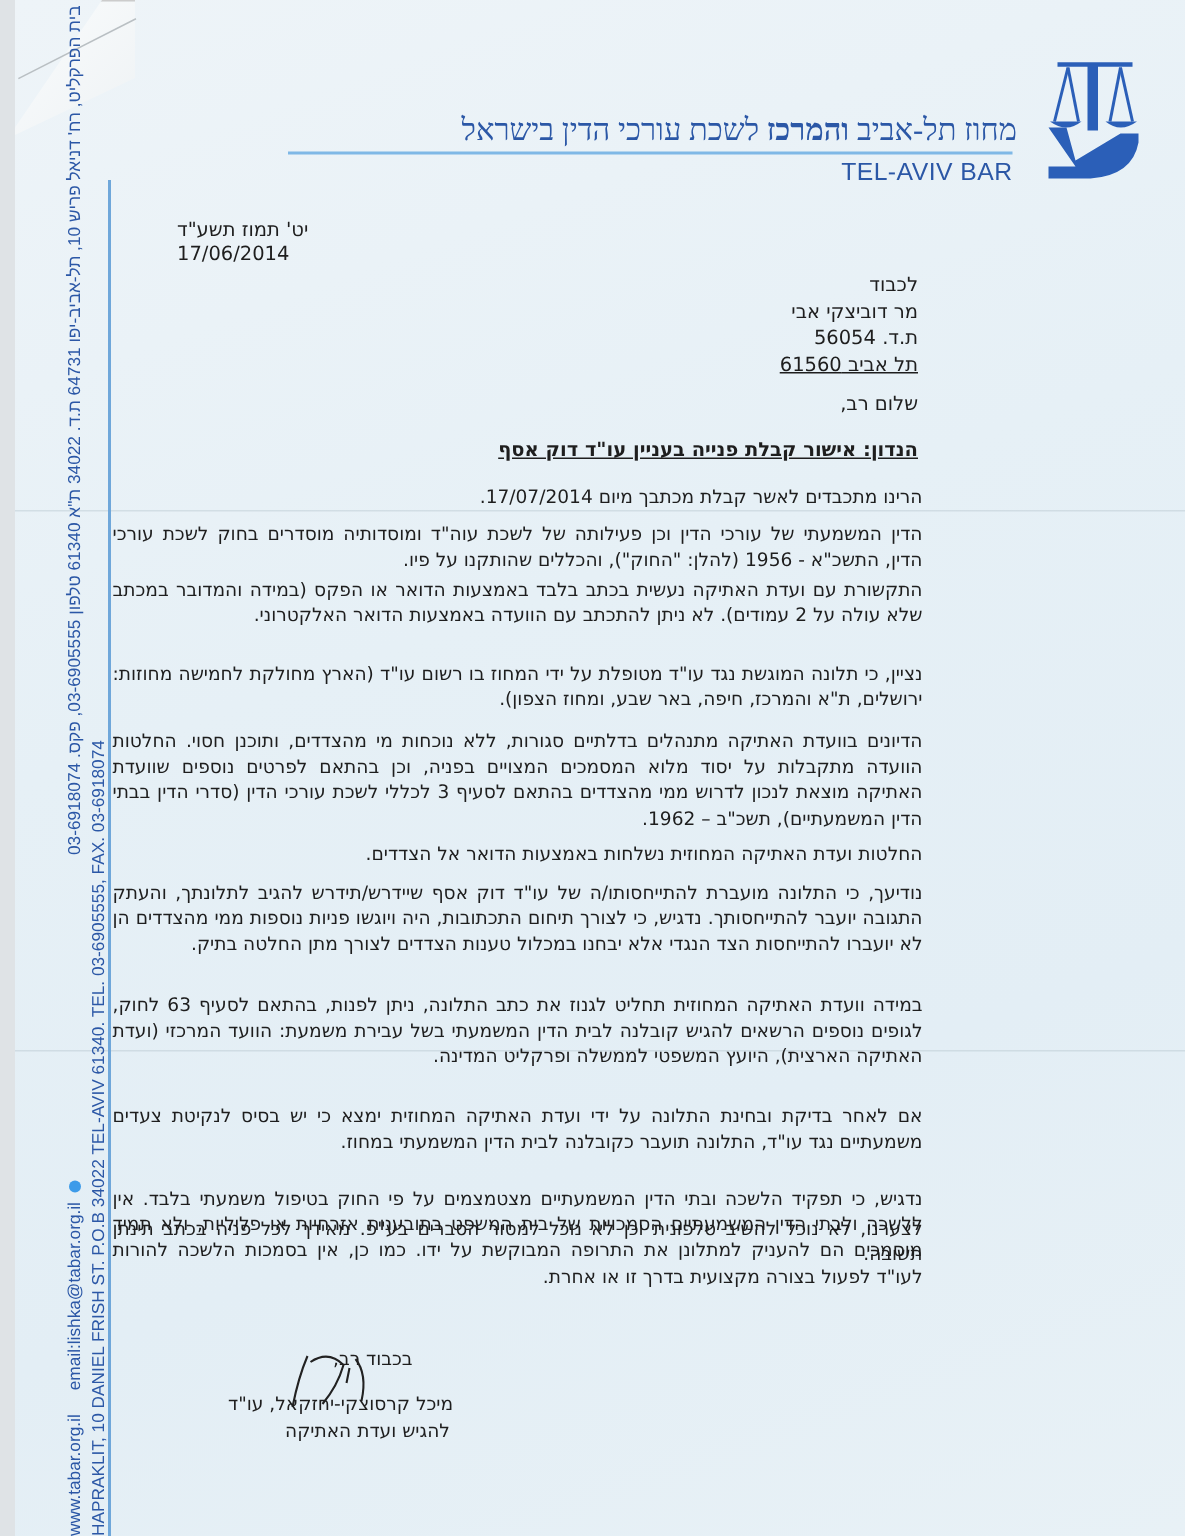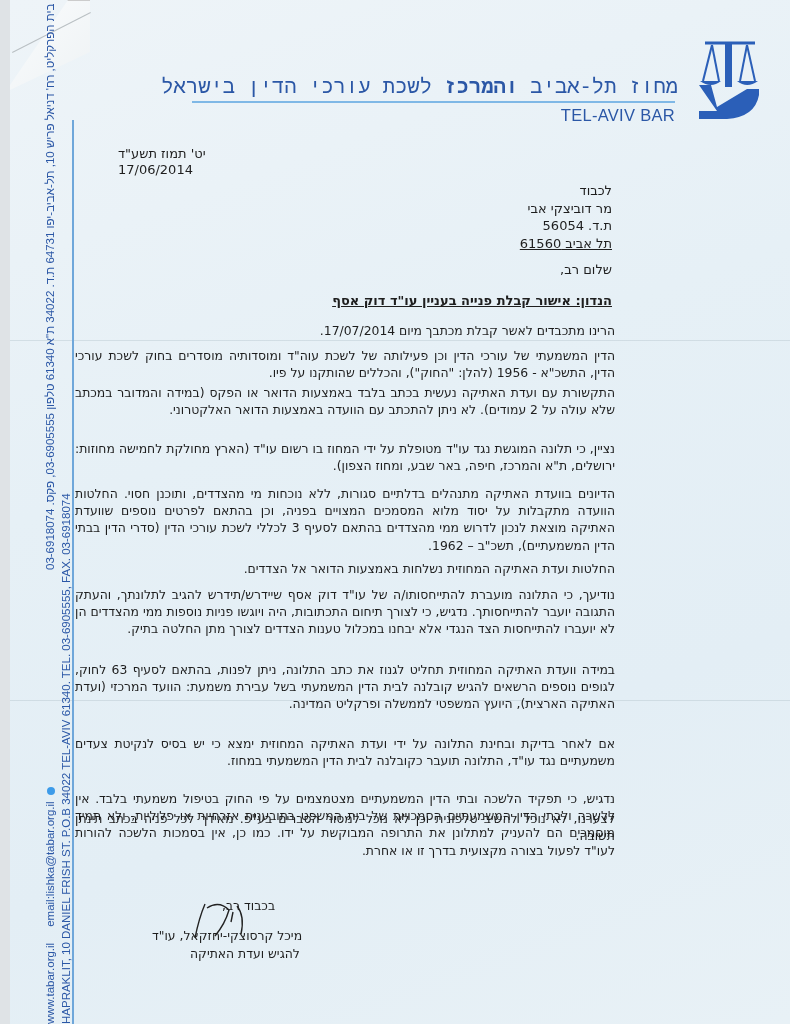--- a/index.html
+++ b/index.html
@@ -20,21 +20,21 @@
   }
   .fold-line {
     position:absolute; left:12px; top:52px; width:88px; height:1px; background:#b9bfc3;
     transform:rotate(-27deg); transform-origin:left top;
   }
   .crease-h { position:absolute; left:10px; width:780px; height:1px; background:rgba(170,185,195,.35); }
   
   .logo { position:absolute; left:697px; top:37px; width:66px; height:86px; }
   .org-he {
     position:absolute; right:112px; top:76px; direction:rtl;
-    font-family:Liberation Mono, monospace; font-size:20.5px; color:#2b57a6; white-space:nowrap;
+    font-family:Liberation Serif, serif; font-size:20.5px; color:#2b57a6; white-space:nowrap;
   }
   .org-he b { font-weight:bold; }
   .org-rule { position:absolute; left:192px; top:101px; width:483px; height:2px; background:#7fb8e6; }
   .org-en {
     position:absolute; right:115px; top:106px; font-family:"Liberation Sans", sans-serif;
     font-size:16.5px; color:#2b57a6; letter-spacing:0.3px; white-space:nowrap;
   }
   
   .side-rule { position:absolute; left:72px; top:120px; width:1.5px; height:904px; background:#6fa7da; }
   .side {

